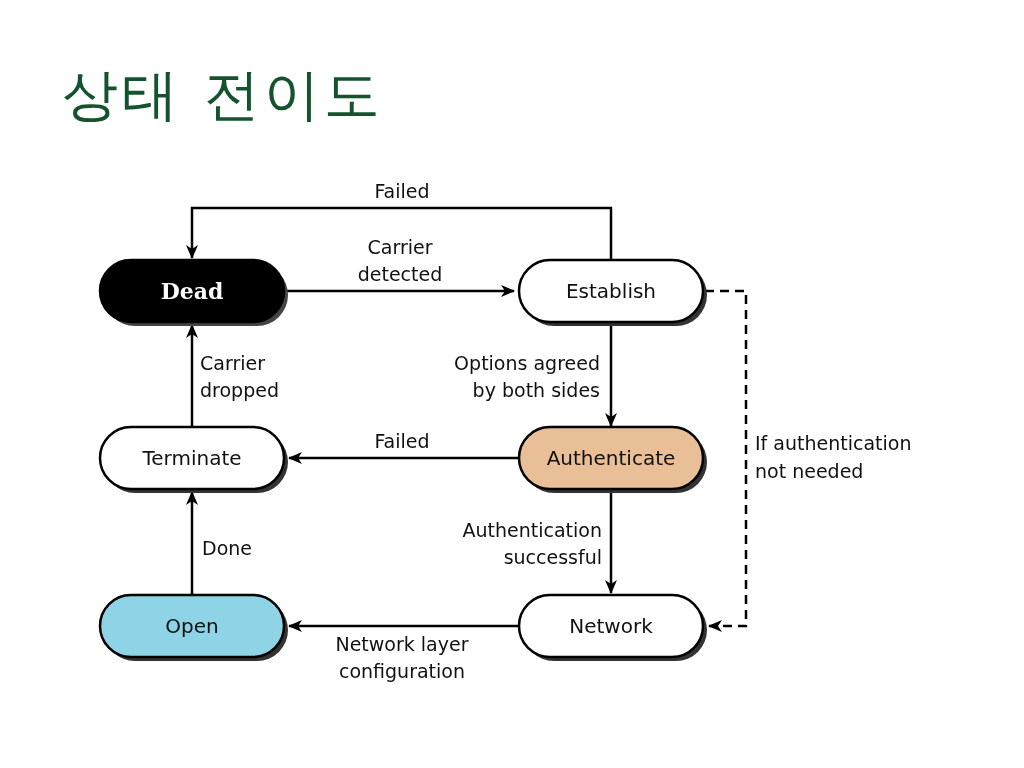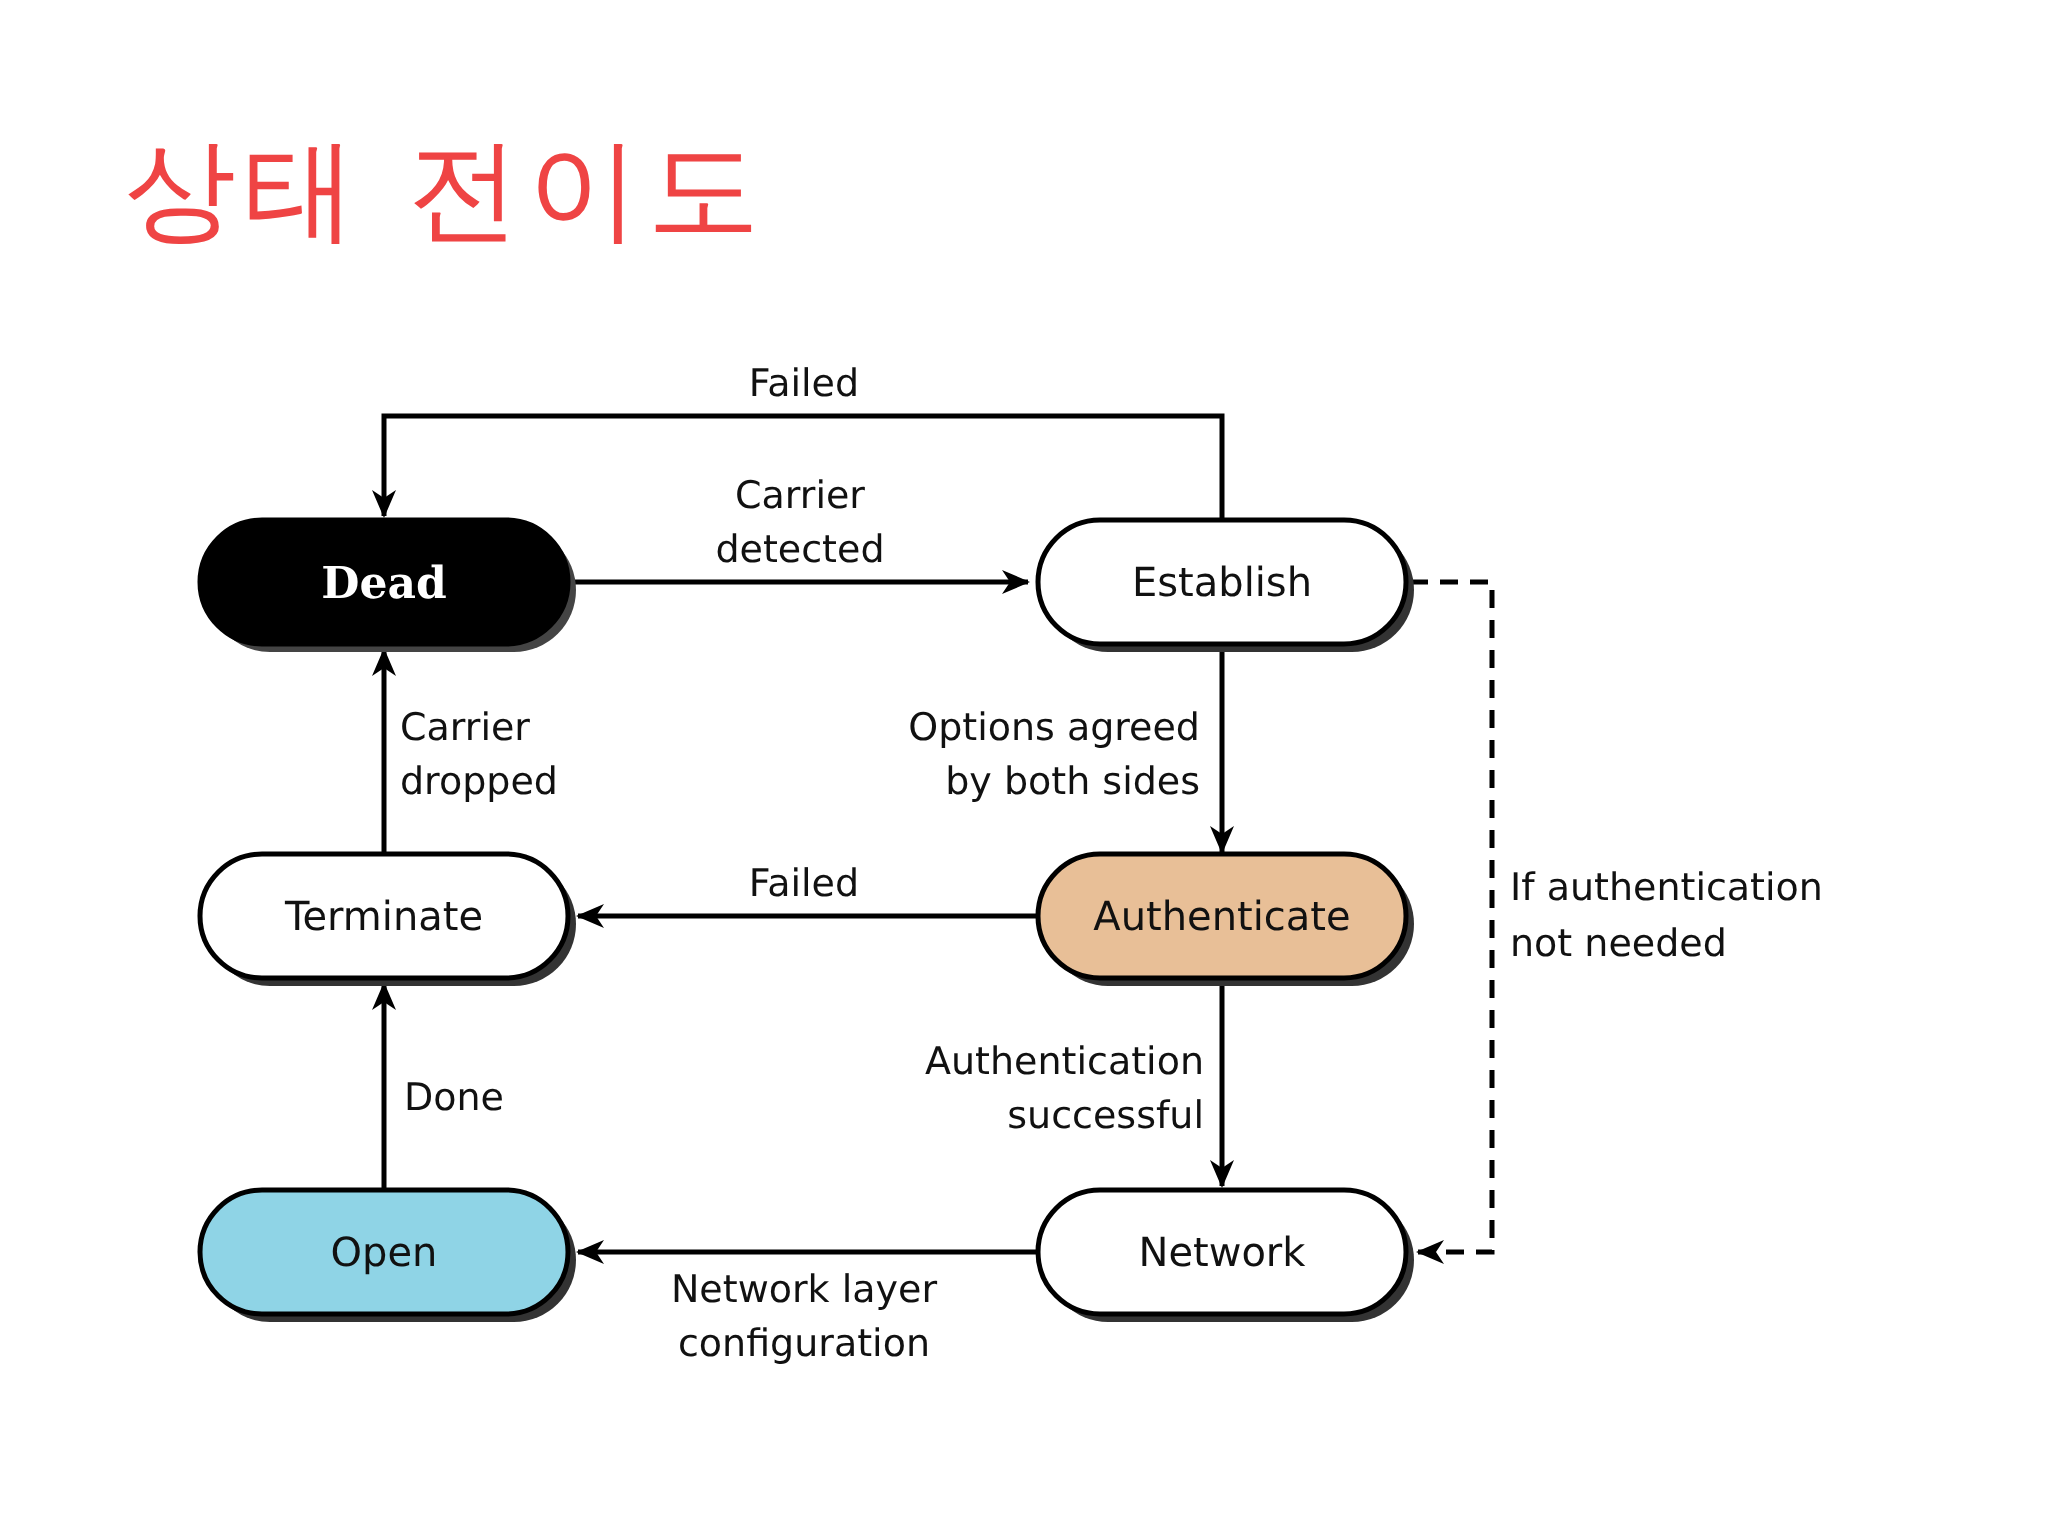--- a/index.html
+++ b/index.html
@@ -1,17 +1,17 @@
 <!DOCTYPE html>
 <html><head>
 <meta charset="utf-8">
 <style>
   html, body { margin:0; padding:0; background:#ffffff; }
   body { width:1024px; height:768px; position:relative; overflow:hidden; font-family:"DejaVu Sans", sans-serif; }
-  #title { position:absolute; left:62px; top:58px; font-family:"DejaVu Serif", serif; font-size:56px; color:#ef4444; letter-spacing:4px; font-weight:normal; }
+  #title { position:absolute; left:62px; top:58px; font-family:"DejaVu Serif", serif; font-size:56px; color:#14532d; letter-spacing:4px; font-weight:normal; }
   svg { position:absolute; left:0; top:0; }
   .lbl { font-family:"DejaVu Sans", sans-serif; font-size:19px; fill:#111; }
   .node-text { font-family:"DejaVu Sans", sans-serif; font-size:20px; fill:#111; }
   .dead-text { font-family:"DejaVu Serif", serif; font-size:22px; font-weight:bold; fill:#fff; }
 </style>
 </head>
 <body>
 
 <div id="title">상태 전이도</div>
 

